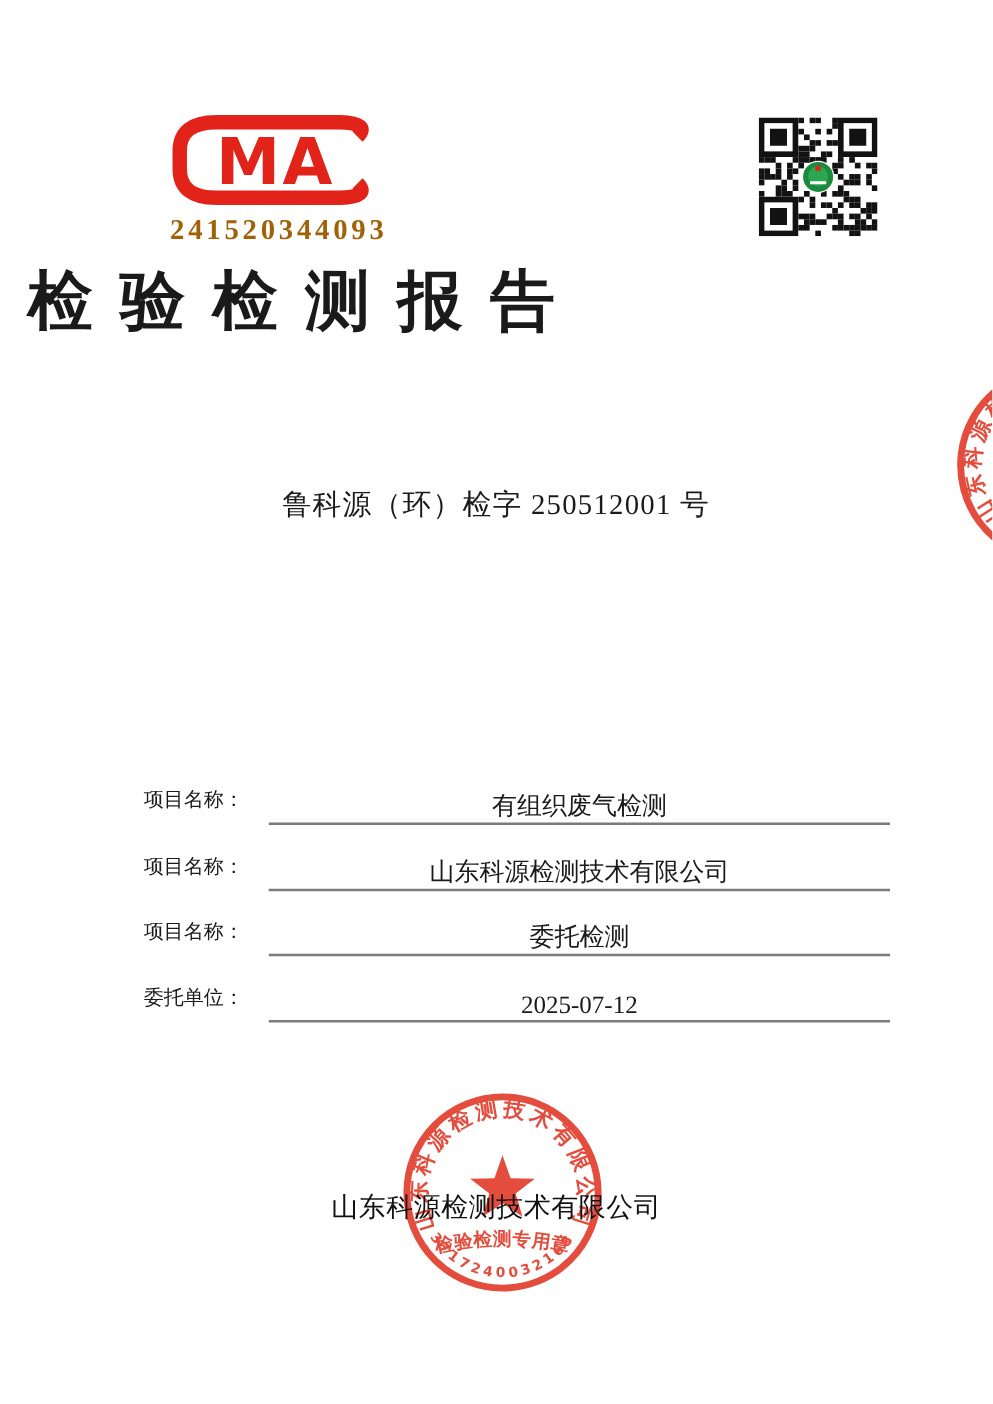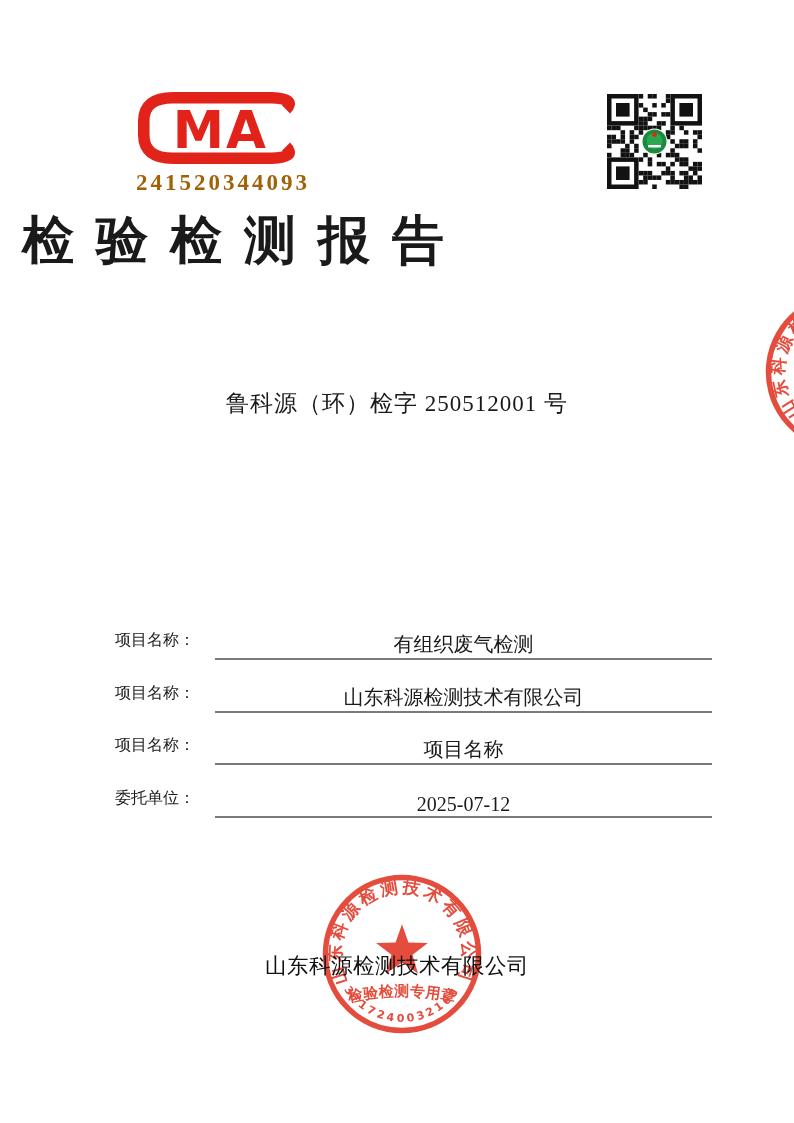--- a/index.html
+++ b/index.html
@@ -297,21 +297,21 @@
     <div class="field-row">
       <div class="field-label">项目名称：</div>
       <div class="field-value">有组织废气检测</div>
     </div>
     <div class="field-row">
       <div class="field-label">项目名称：</div>
       <div class="field-value">山东科源检测技术有限公司</div>
     </div>
     <div class="field-row">
       <div class="field-label">项目名称：</div>
-      <div class="field-value">项目名称</div>
+      <div class="field-value">委托检测</div>
     </div>
     <div class="field-row">
       <div class="field-label">委托单位：</div>
       <div class="field-value">2025-07-12</div>
     </div>
   </div>
 
   <svg class="seal-svg seal-bottom" viewBox="0 0 200 200">
     <use href="#seal-def"></use>
   </svg>

